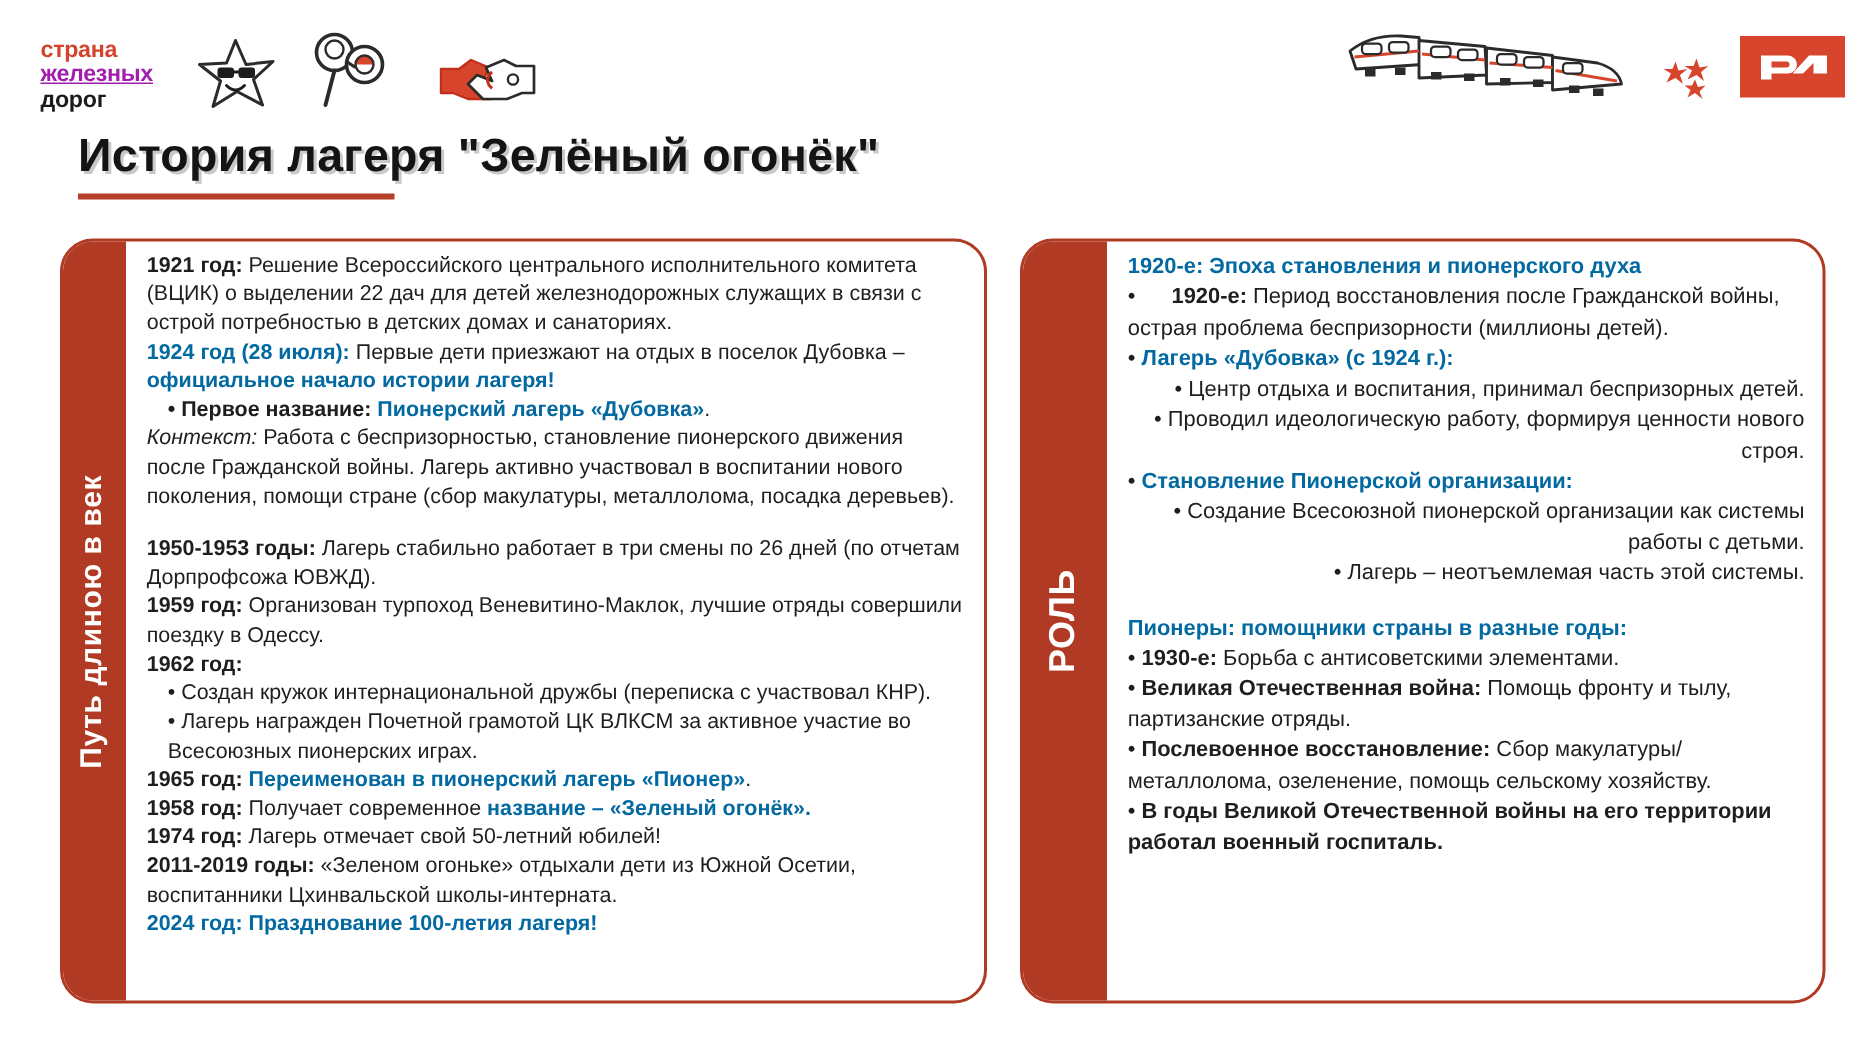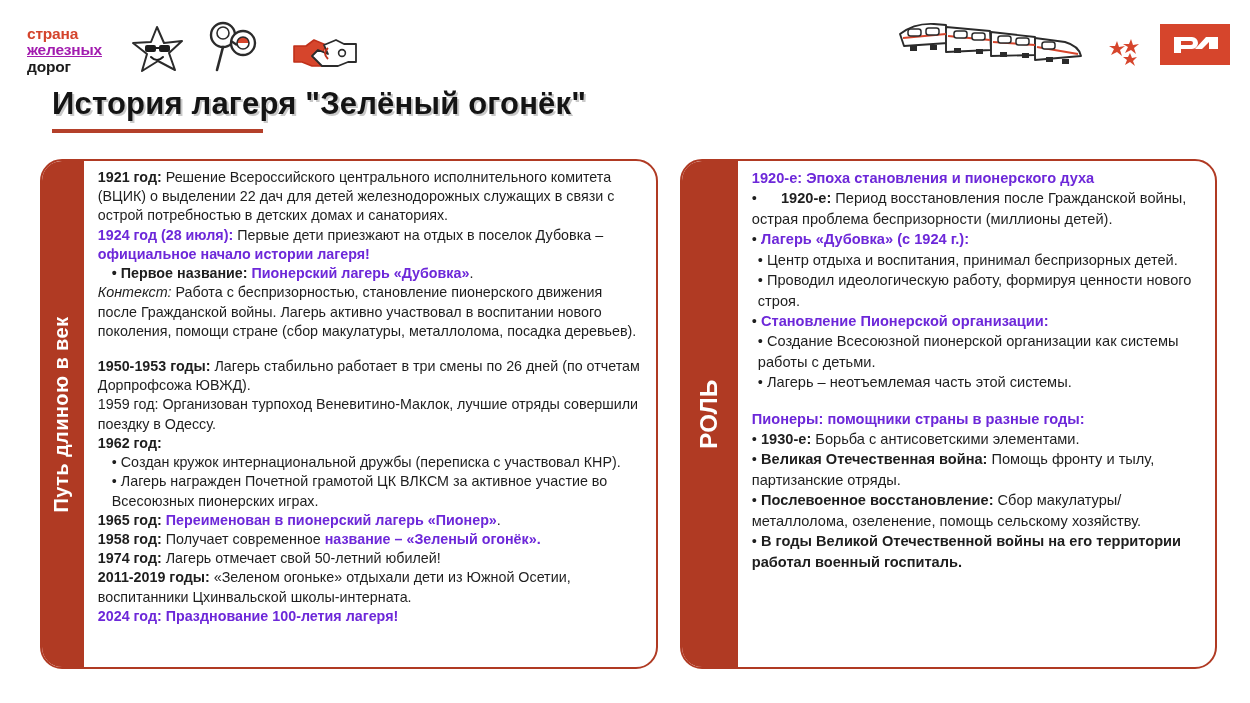--- a/index.html
+++ b/index.html
@@ -128,23 +128,23 @@
     font-size: 14.3px;
     line-height: 1.345;
     color: #1e1e1e;
   }
   .panel-right .tl {
     font-size: 14.6px;
     line-height: 1.40;
     color: #1e1e1e;
   }
   .tl.bullet { padding-left: 14px; }
-  .tl.bullet2 { padding-left: 6px; }
+  .tl.bullet2 { padding-left: 6px; text-align: right; }
   .tl.gap { margin-top: 16px; }
-  .redb   { color: #6d28d9; font-weight: 700; }
+  .redb   { color: #0369a1; font-weight: 700; }
   .ital   { font-style: italic; }
 </style>
 </head>
 <body>
 
 <div class="header">
 
   <div class="brand-logo">
     <span class="brand-line-1">страна</span>
     <span class="brand-line-2">железных</span>
@@ -245,21 +245,21 @@
 <section class="panel panel-left">
   <div class="panel-tab">
     <span class="panel-tab-label">Путь длиною в век</span>
   </div>
   <div class="panel-body" id="left-body">
       <p class="tl"><span style="font-weight: 700;">1921 год:</span><span> Решение Всероссийского центрального исполнительного комитета (ВЦИК) о выделении 22 дач для детей железнодорожных служащих в связи с острой потребностью в детских домах и санаториях.</span></p>
       <p class="tl"><span class="redb">1924 год (28 июля):</span><span> Первые дети приезжают на отдых в поселок Дубовка – </span><span class="redb">официальное начало истории лагеря!</span></p>
       <p class="tl bullet"><span style="font-weight: 700;">• </span><span style="font-weight: 700;">Первое название: </span><span class="redb">Пионерский лагерь «Дубовка»</span><span>.</span></p>
       <p class="tl"><span class="ital">Контекст:</span><span> Работа с беспризорностью, становление пионерского движения после Гражданской войны. Лагерь активно участвовал в воспитании нового поколения, помощи стране (сбор макулатуры, металлолома, посадка деревьев).</span></p>
       <p class="tl gap"><span style="font-weight: 700;">1950-1953 годы:</span><span> Лагерь стабильно работает в три смены по 26 дней (по отчетам Дорпрофсожа ЮВЖД).</span></p>
-      <p class="tl"><span style="font-weight: 400;">1959 год:</span><span> Организован турпоход Веневитино-Маклок, лучшие отряды совершили поездку в Одессу.</span></p>
+      <p class="tl"><span style="font-weight: 700;">1959 год:</span><span> Организован турпоход Веневитино-Маклок, лучшие отряды совершили поездку в Одессу.</span></p>
       <p class="tl"><span style="font-weight: 700;">1962 год:</span></p>
       <p class="tl bullet"><span>• </span><span>Создан кружок интернациональной дружбы (переписка с участвовал КНР).</span></p>
       <p class="tl bullet"><span>• </span><span>Лагерь награжден Почетной грамотой ЦК ВЛКСМ за активное участие во Всесоюзных пионерских играх.</span></p>
       <p class="tl"><span style="font-weight: 700;">1965 год: </span><span class="redb">Переименован в пионерский лагерь «Пионер»</span><span>.</span></p>
       <p class="tl"><span style="font-weight: 700;">1958 год:</span><span> Получает современное </span><span class="redb">название – «Зеленый огонёк».</span></p>
       <p class="tl"><span style="font-weight: 700;">1974 год:</span><span> Лагерь отмечает свой 50-летний юбилей!</span></p>
       <p class="tl"><span style="font-weight: 700;">2011-2019 годы:</span><span>  «Зеленом огоньке» отдыхали дети из Южной Осетии, воспитанники Цхинвальской школы-интерната.</span></p>
       <p class="tl"><span class="redb">2024 год: Празднование 100-летия лагеря!</span></p>
     </div>
 </section>

